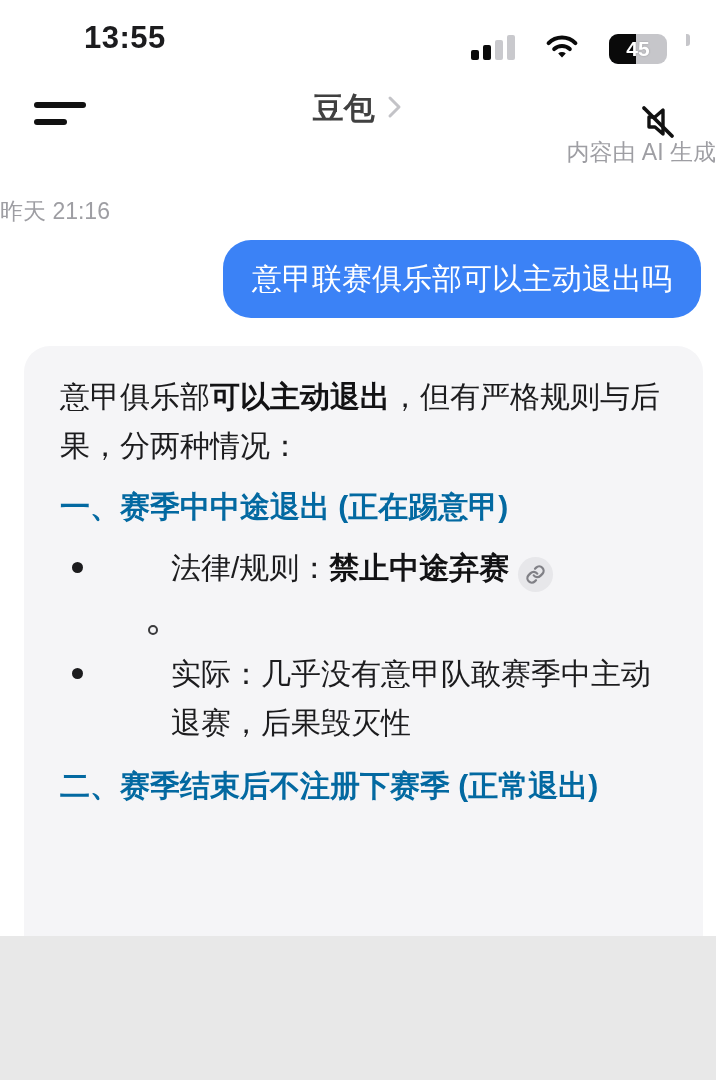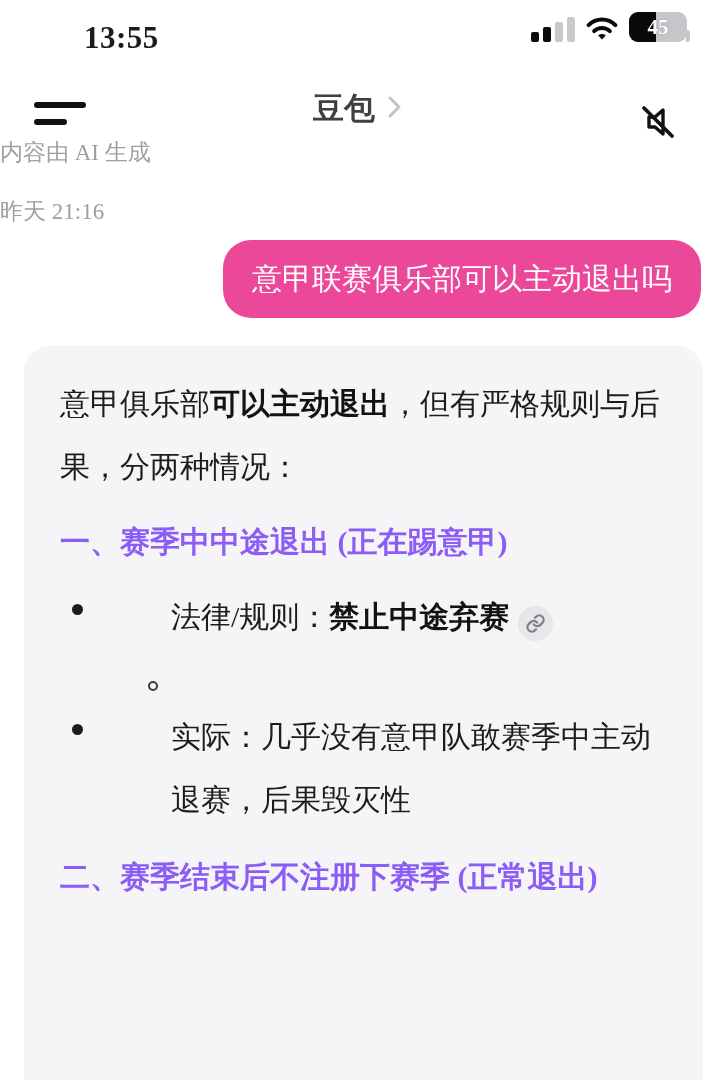--- a/index.html
+++ b/index.html
@@ -1,65 +1,65 @@
 <!DOCTYPE html>
 <html><head>
 <meta charset="utf-8">
 <style>
   * { margin:0; padding:0; box-sizing:border-box; }
   html,body { background:#e8e8e8; }
   .screen {
-    position:relative; width:716px; height:1080px; margin:0 auto;
+    position:relative; width:716px; height:936px; margin:0 auto;
     background:#ffffff; overflow:hidden;
-    font-family:Liberation Serif, serif;
+    font-family:Liberation Sans, sans-serif;
     color:#1c1c1e;
   }
   
   .status-bar { position:absolute; top:0; left:0; right:0; height:62px; }
   .sb-time { position:absolute; left:84px; top:20px; font-size:31px; font-weight:700; letter-spacing:.5px; }
-  .sb-right { position:absolute; right:26px; top:12px; display:flex; align-items:flex-end; gap:10px; }
+  .sb-right { position:absolute; right:26px; top:34px; display:flex; align-items:flex-start; gap:30px; }
   .sig { display:flex; align-items:flex-end; gap:4px; height:26px; }
   .sig i { display:block; width:8px; border-radius:2px; background:#0a0a0a; }
   .sig i:nth-child(1){height:10px;} .sig i:nth-child(2){height:15px;}
   .sig i:nth-child(3){height:20px;background:#c9c9cd;} .sig i:nth-child(4){height:25px;background:#c9c9cd;}
   .battery { position:relative; width:58px; height:30px; border-radius:9px; background:#c6c6ca; overflow:hidden; }
   .battery .fill { position:absolute; left:0; top:0; bottom:0; width:46%; background:#0a0a0a; }
   .battery .pct { position:absolute; inset:0; display:flex; align-items:center; justify-content:center;
     color:#ffffff; font-size:21px; font-weight:700; text-shadow:0 0 2px rgba(0,0,0,.25); }
   .bat-cap { width:4px; height:12px; background:#c6c6ca; border-radius:0 3px 3px 0; margin-left:-11px; }
   
   .header { position:absolute; top:88px; left:0; right:0; height:70px; }
   .menu-icon { position:absolute; left:34px; top:14px; width:56px; height:26px; cursor:pointer; }
   .menu-icon i { display:block; height:6px; border-radius:3px; background:#111; }
   .menu-icon i:first-child { width:52px; margin-bottom:11px; }
   .menu-icon i:last-child { width:33px; }
   .title-wrap { position:absolute; left:0; right:0; top:0; text-align:center; cursor:pointer; }
   .bot-title { font-size:31px; font-weight:700; color:#404040; display:inline-block; vertical-align:middle; }
   .title-chevron { display:inline-block; vertical-align:middle; margin-left:8px; margin-top:-4px; }
-  .subtitle { margin-top:7px; font-size:23px; color:#9e9ea3; text-align:left; }
+  .subtitle { margin-top:7px; font-size:23px; color:#9e9ea3; text-align:right; }
   .mute-btn { position:absolute; right:30px; top:6px; width:56px; height:56px; cursor:pointer;
     display:flex; align-items:center; justify-content:center; }
   .date-label { position:absolute; top:196px; left:0; right:0; font-size:23px; color:#9e9ea3; }
   
   .chat { position:absolute; top:240px; left:0; right:0; }
   .user-row { display:flex; justify-content:flex-end; padding:0 15px; }
   .user-bubble {
-    background:#ec4899; color:#ffffff; font-size:30px; line-height:34px;
+    background:#3b82f6; color:#ffffff; font-size:30px; line-height:34px;
     padding:22px 29px; border-radius:28px; max-width:620px;text-align:right;
   }
   .ai-card {
     margin:28px 13px 0 24px; background:#f5f5f7; border-radius:26px 26px 0 0;
     padding:26px 36px 40px 36px; min-height:780px;
   }
   .search-row { display:flex; align-items:center; gap:10px; color:#8c8c91; font-size:29px;
     margin-bottom:16px; cursor:pointer; padding:4px 0 10px 0; }
   
-  .blk { font-size:30px; line-height:63px; color:#1c1c1e; margin-bottom:14px; }
+  .blk { font-size:30px; line-height:49px; color:#1c1c1e; margin-bottom:14px; }
   .blk.p { margin-bottom:12px; }
-  .blk.h { font-weight:700; color:#8b5cf6; margin-top:8px; margin-bottom:12px; }
+  .blk.h { font-weight:700; color:#0369a1; margin-top:8px; margin-bottom:12px; }
   .blk.li1, .blk.li2 { display:flex; align-items:flex-start;gap:36px; }
   .blk .txt { flex:1; }
   .b { font-weight:700; color:#121214; }
   .marker { flex:0 0 auto; margin-top:19px; }
   .marker.li1 { width:11px; height:11px; border-radius:50%; background:#1c1c1e; margin-left:12px; margin-right:52px; }
   .marker.li2 { width:10px; height:10px; border-radius:50%; border:2.5px solid #3a3a3c; background:transparent;
     margin-left:88px; margin-right:45px; }
   .link-badge { display:inline-flex; align-items:center; justify-content:center;
     width:35px; height:35px; border-radius:50%; background:#e7e7ea; vertical-align:-7px; margin-left:9px; cursor:pointer; }
 </style>

